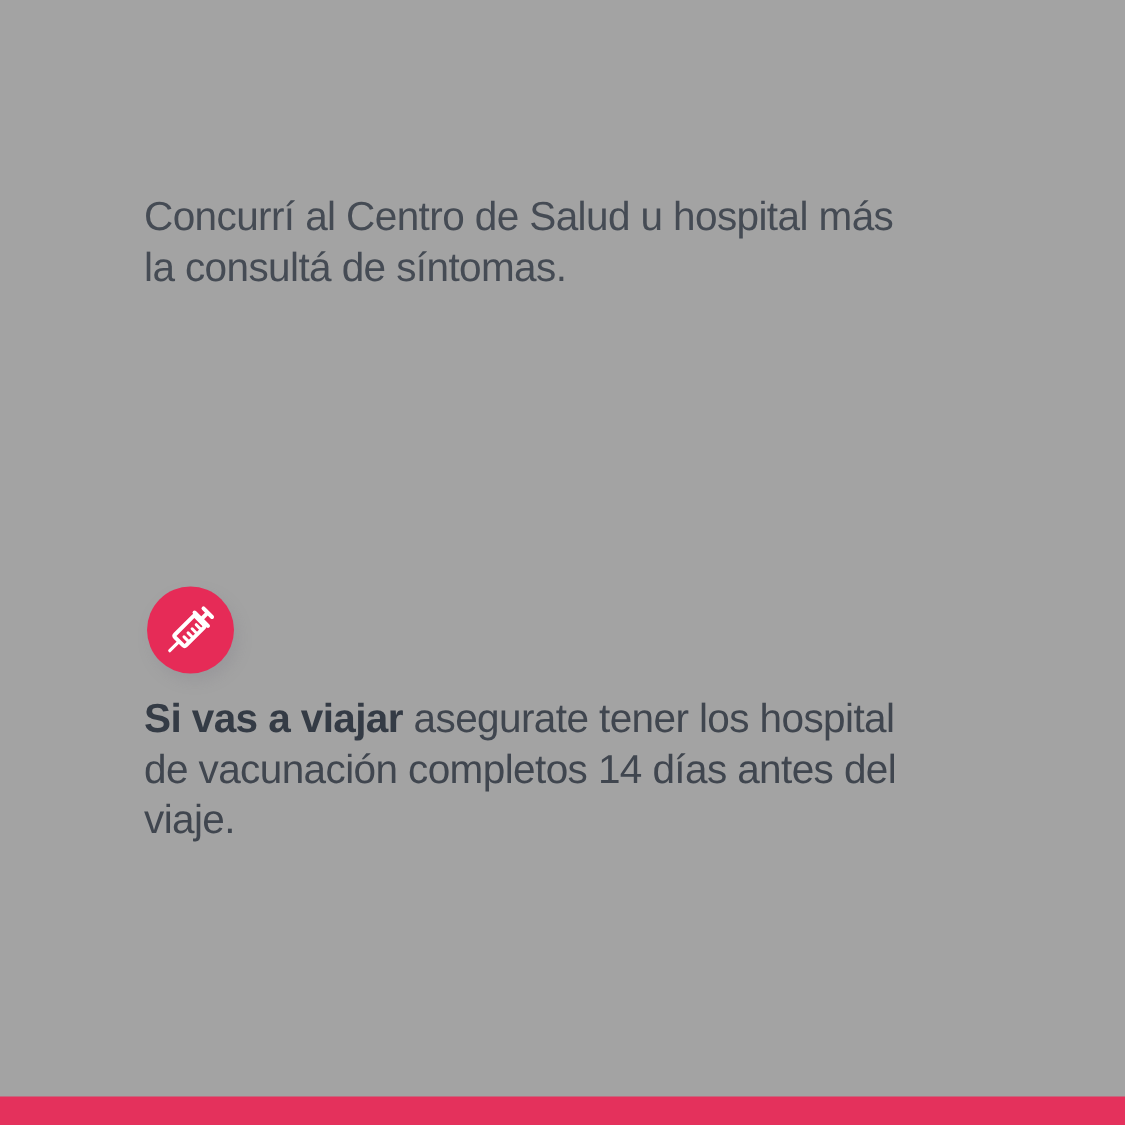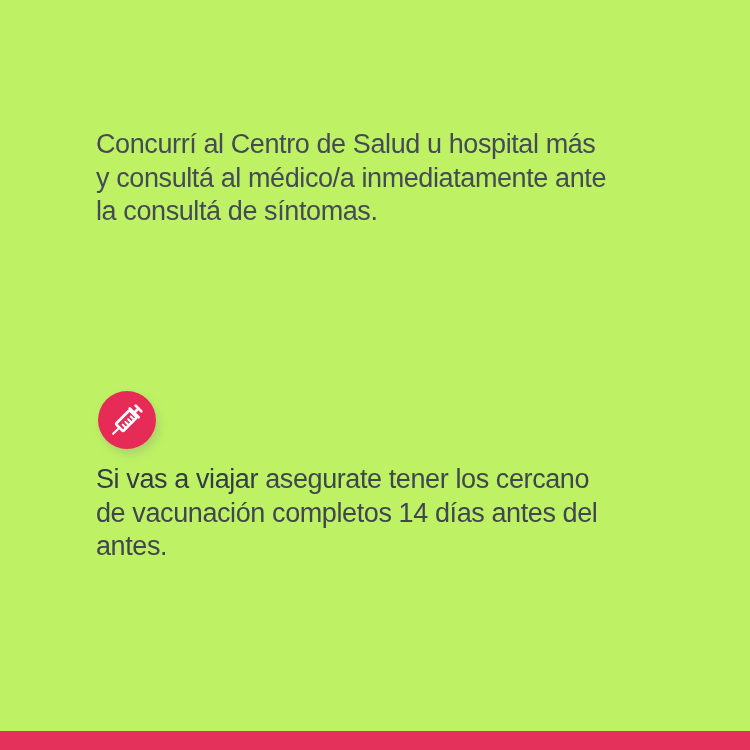--- a/index.html
+++ b/index.html
@@ -8,21 +8,21 @@
     width: 750px;
     height: 750px;
     background: #fdfdfd;
     overflow: hidden;
     font-family: "Liberation Sans", "DejaVu Sans", sans-serif;
   }
   .card {
     position: relative;
     width: 750px;
     height: 750px;
-    background: #bef264;
+    background: #a3a3a3;
   }
   .paragraph {
     position: absolute;
     left: 96px;
     color: #454b54;
     font-size: 27px;
     line-height: 33.5px;
     letter-spacing: -0.4px;
     font-weight: 400;
   }
@@ -30,21 +30,21 @@
     white-space: nowrap;
   }
   .intro {
     top: 128px;
   }
   .travel {
     top: 463px;
     color: #40464f;
   }
   .travel .lead {
-    font-weight: 400;
+    font-weight: 700;
     color: #343b45;
   }
   .icon-badge {
     position: absolute;
     left: 98px;
     top: 391px;
     width: 58px;
     height: 58px;
     border-radius: 50%;
     background: #e62b57;
@@ -65,21 +65,20 @@
     background: #e4315c;
   }
 </style>
 </head>
 <body>
 
 <div class="card">
 
   <div class="paragraph intro">
     <div class="line">Concurrí al Centro de Salud u hospital más</div>
-    <div class="line">y consultá al médico/a inmediatamente ante</div>
     <div class="line">la consultá de síntomas.</div>
   </div>
 
   <div class="icon-badge">
     <svg width="46" height="46" viewBox="0 0 24 24" fill="none" stroke="#ffffff" stroke-width="1.4" stroke-linecap="round" stroke-linejoin="round">
       <g transform="rotate(-45 12 12)">
 
         <line x1="1.8" y1="12" x2="6.3" y2="12" stroke-width="1.1"></line>
 
         <rect x="6.4" y="9.3" width="10.2" height="5.4" rx="0.7"></rect>
@@ -92,20 +91,20 @@
         <line x1="17.3" y1="8.7" x2="17.3" y2="15.3"></line>
 
         <line x1="17.3" y1="12" x2="20.4" y2="12"></line>
 
         <line x1="20.5" y1="9.9" x2="20.5" y2="14.1"></line>
       </g>
     </svg>
   </div>
 
   <div class="paragraph travel">
-    <div class="line"><span class="lead">Si vas a viajar</span><span> asegurate tener los cercano</span></div>
+    <div class="line"><span class="lead">Si vas a viajar</span><span> asegurate tener los hospital</span></div>
     <div class="line">de vacunación completos 14 días antes del</div>
-    <div class="line">antes.</div>
+    <div class="line">viaje.</div>
   </div>
 
   <div class="bottom-bar"></div>
 
 </div>
 
 </body></html>

